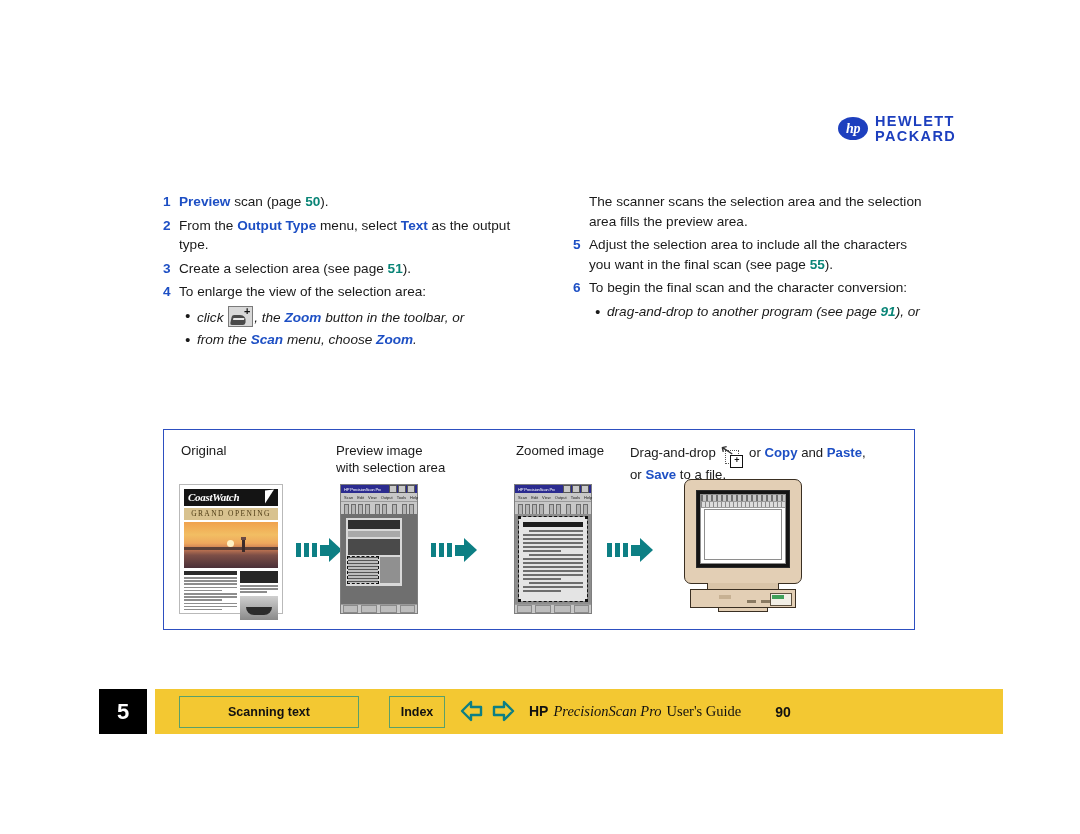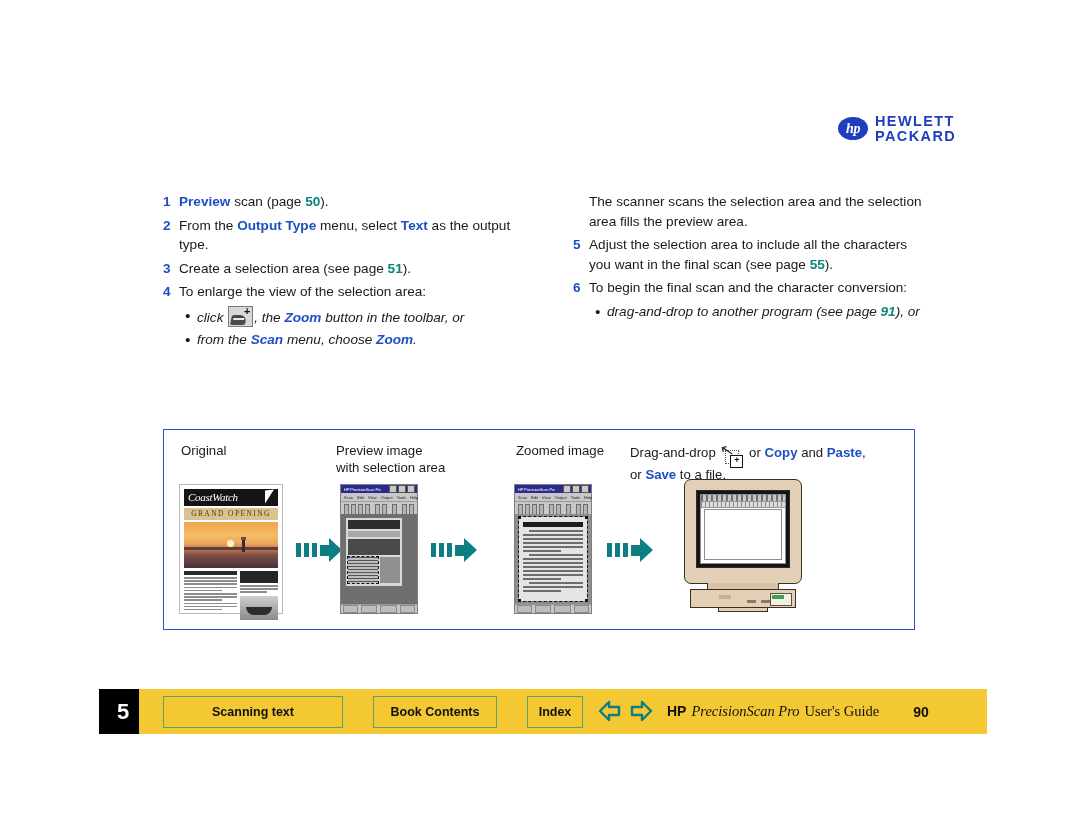--- a/index.html
+++ b/index.html
@@ -75,21 +75,21 @@
   .conn .b1{left:0px;} .conn .b2{left:8px;} .conn .b3{left:16px;}
   .conn .shaft{position:absolute;left:24px;top:7.5px;width:11px;height:11px;background:#0d7f84;}
   .conn .head{position:absolute;left:33px;top:1px;width:0;height:0;border-top:12px solid transparent;
      border-bottom:12px solid transparent;border-left:13px solid #0d7f84;}
 
   
   .fig1{position:absolute;left:15px;top:54px;width:104px;height:130px;background:#ffffff;
      border:1px solid #b9b9b9;box-sizing:border-box;padding:4px;}
   .nl-mast{height:17px;background:#141414;position:relative;overflow:hidden;}
   .nl-mast .mtext{position:absolute;left:4px;top:2px;color:#fff;font-family:"Liberation Serif",serif;
-     font-style:italic;font-weight:normal;font-size:11px;letter-spacing:-0.3px;}
+     font-style:italic;font-weight:bold;font-size:11px;letter-spacing:-0.3px;}
   .nl-mast .sail{position:absolute;right:4px;top:1px;width:0;height:0;border-left:9px solid #ffffff;
      border-bottom:13px solid transparent;transform:skewY(-6deg);}
   .nl-grand{height:12px;background:#d8c28f;margin-top:2px;color:#4e3c15;font-family:"Liberation Serif",serif;
      font-size:7.5px;letter-spacing:1.4px;text-align:center;line-height:12px;}
   .nl-photo{height:46px;margin-top:2px;position:relative;overflow:hidden;
      background:linear-gradient(180deg,#f0a24e 0%,#f2be63 28%,#eea85d 46%,#c97a53 58%,#7d4f47 72%,#4a3038 100%);}
   .nl-photo .sun{position:absolute;left:46%;top:40%;width:7px;height:7px;border-radius:50%;background:#fff2c4;}
   .nl-photo .pier{position:absolute;left:0;top:55%;width:100%;height:3px;background:#5b4038;}
   .nl-photo .tower{position:absolute;left:62%;top:40%;width:3px;height:12px;background:#3b2b2a;}
   .nl-photo .tower:after{content:"";position:absolute;left:-1px;top:-3px;width:5px;height:3px;background:#6b4a43;}
@@ -168,21 +168,21 @@
   .crt-base .panel{position:absolute;right:3px;top:3px;width:22px;height:13px;background:#f2efe6;
      border:1px solid #5d5140;box-sizing:border-box;}
   .crt-base .panel:after{content:"";position:absolute;left:1px;top:1px;width:12px;height:4px;background:#3fa05a;}
   .crt-stand{position:absolute;left:42px;top:128px;width:50px;height:5px;background:#e3cfb5;
      border:1.4px solid #3a2f22;box-sizing:border-box;}
 
   
   .footer{position:absolute;left:99px;top:689px;width:896px;height:45px;}
   .chapnum{position:absolute;left:0;top:0;width:48px;height:45px;background:#000000;color:#ffffff;
      font-weight:bold;font-size:22px;display:flex;align-items:center;justify-content:center;}
-  .fbar{position:absolute;left:40px;top:0;width:848px;height:45px;background:#f3c832;display:flex;
+  .fbar{position:absolute;left:56px;top:0;width:848px;height:45px;background:#f3c832;display:flex;
      align-items:center;}
   .fbtn{border:1.2px solid #5aa06a;height:32px;display:flex;align-items:center;justify-content:center;
      font-weight:bold;font-size:12.5px;color:#111111;box-sizing:border-box;}
   .fbtn.scan{margin-left:24px;width:180px;}
   .fbtn.book{margin-left:30px;width:124px;}
   .fbtn.index{margin-left:30px;width:56px;}
   .farrows{display:flex;align-items:center;gap:6px;margin-left:14px;}
   .farrows .ar{width:26px;height:25px;position:relative;}
   .ar svg{display:block;}
   .fguide{margin-left:12px;font-family:"Liberation Serif",serif;font-size:14.5px;color:#111;
@@ -458,21 +458,20 @@
       </div>
       <div class="crt-stand"></div>
     </div>
 
   </div>
 
   <div class="footer">
     <div class="chapnum">5</div>
     <div class="fbar">
       <div class="fbtn scan">Scanning text</div>
-      <div class="fbtn book">Book Contents</div>
       <div class="fbtn index">Index</div>
       <div class="farrows">
         <span class="ar">
           <svg width="26" height="25" viewBox="0 0 26 25">
             <path d="M12 3 L3 12 L12 21 L12 16 L22 16 L22 8 L12 8 Z" fill="#f3c832" stroke="#0d7f84" stroke-width="2.4" stroke-linejoin="round"></path>
           </svg>
         </span>
         <span class="ar">
           <svg width="26" height="25" viewBox="0 0 26 25">
             <path d="M13 3 L22 12 L13 21 L13 16 L3 16 L3 8 L13 8 Z" fill="#f3c832" stroke="#0d7f84" stroke-width="2.4" stroke-linejoin="round"></path>

